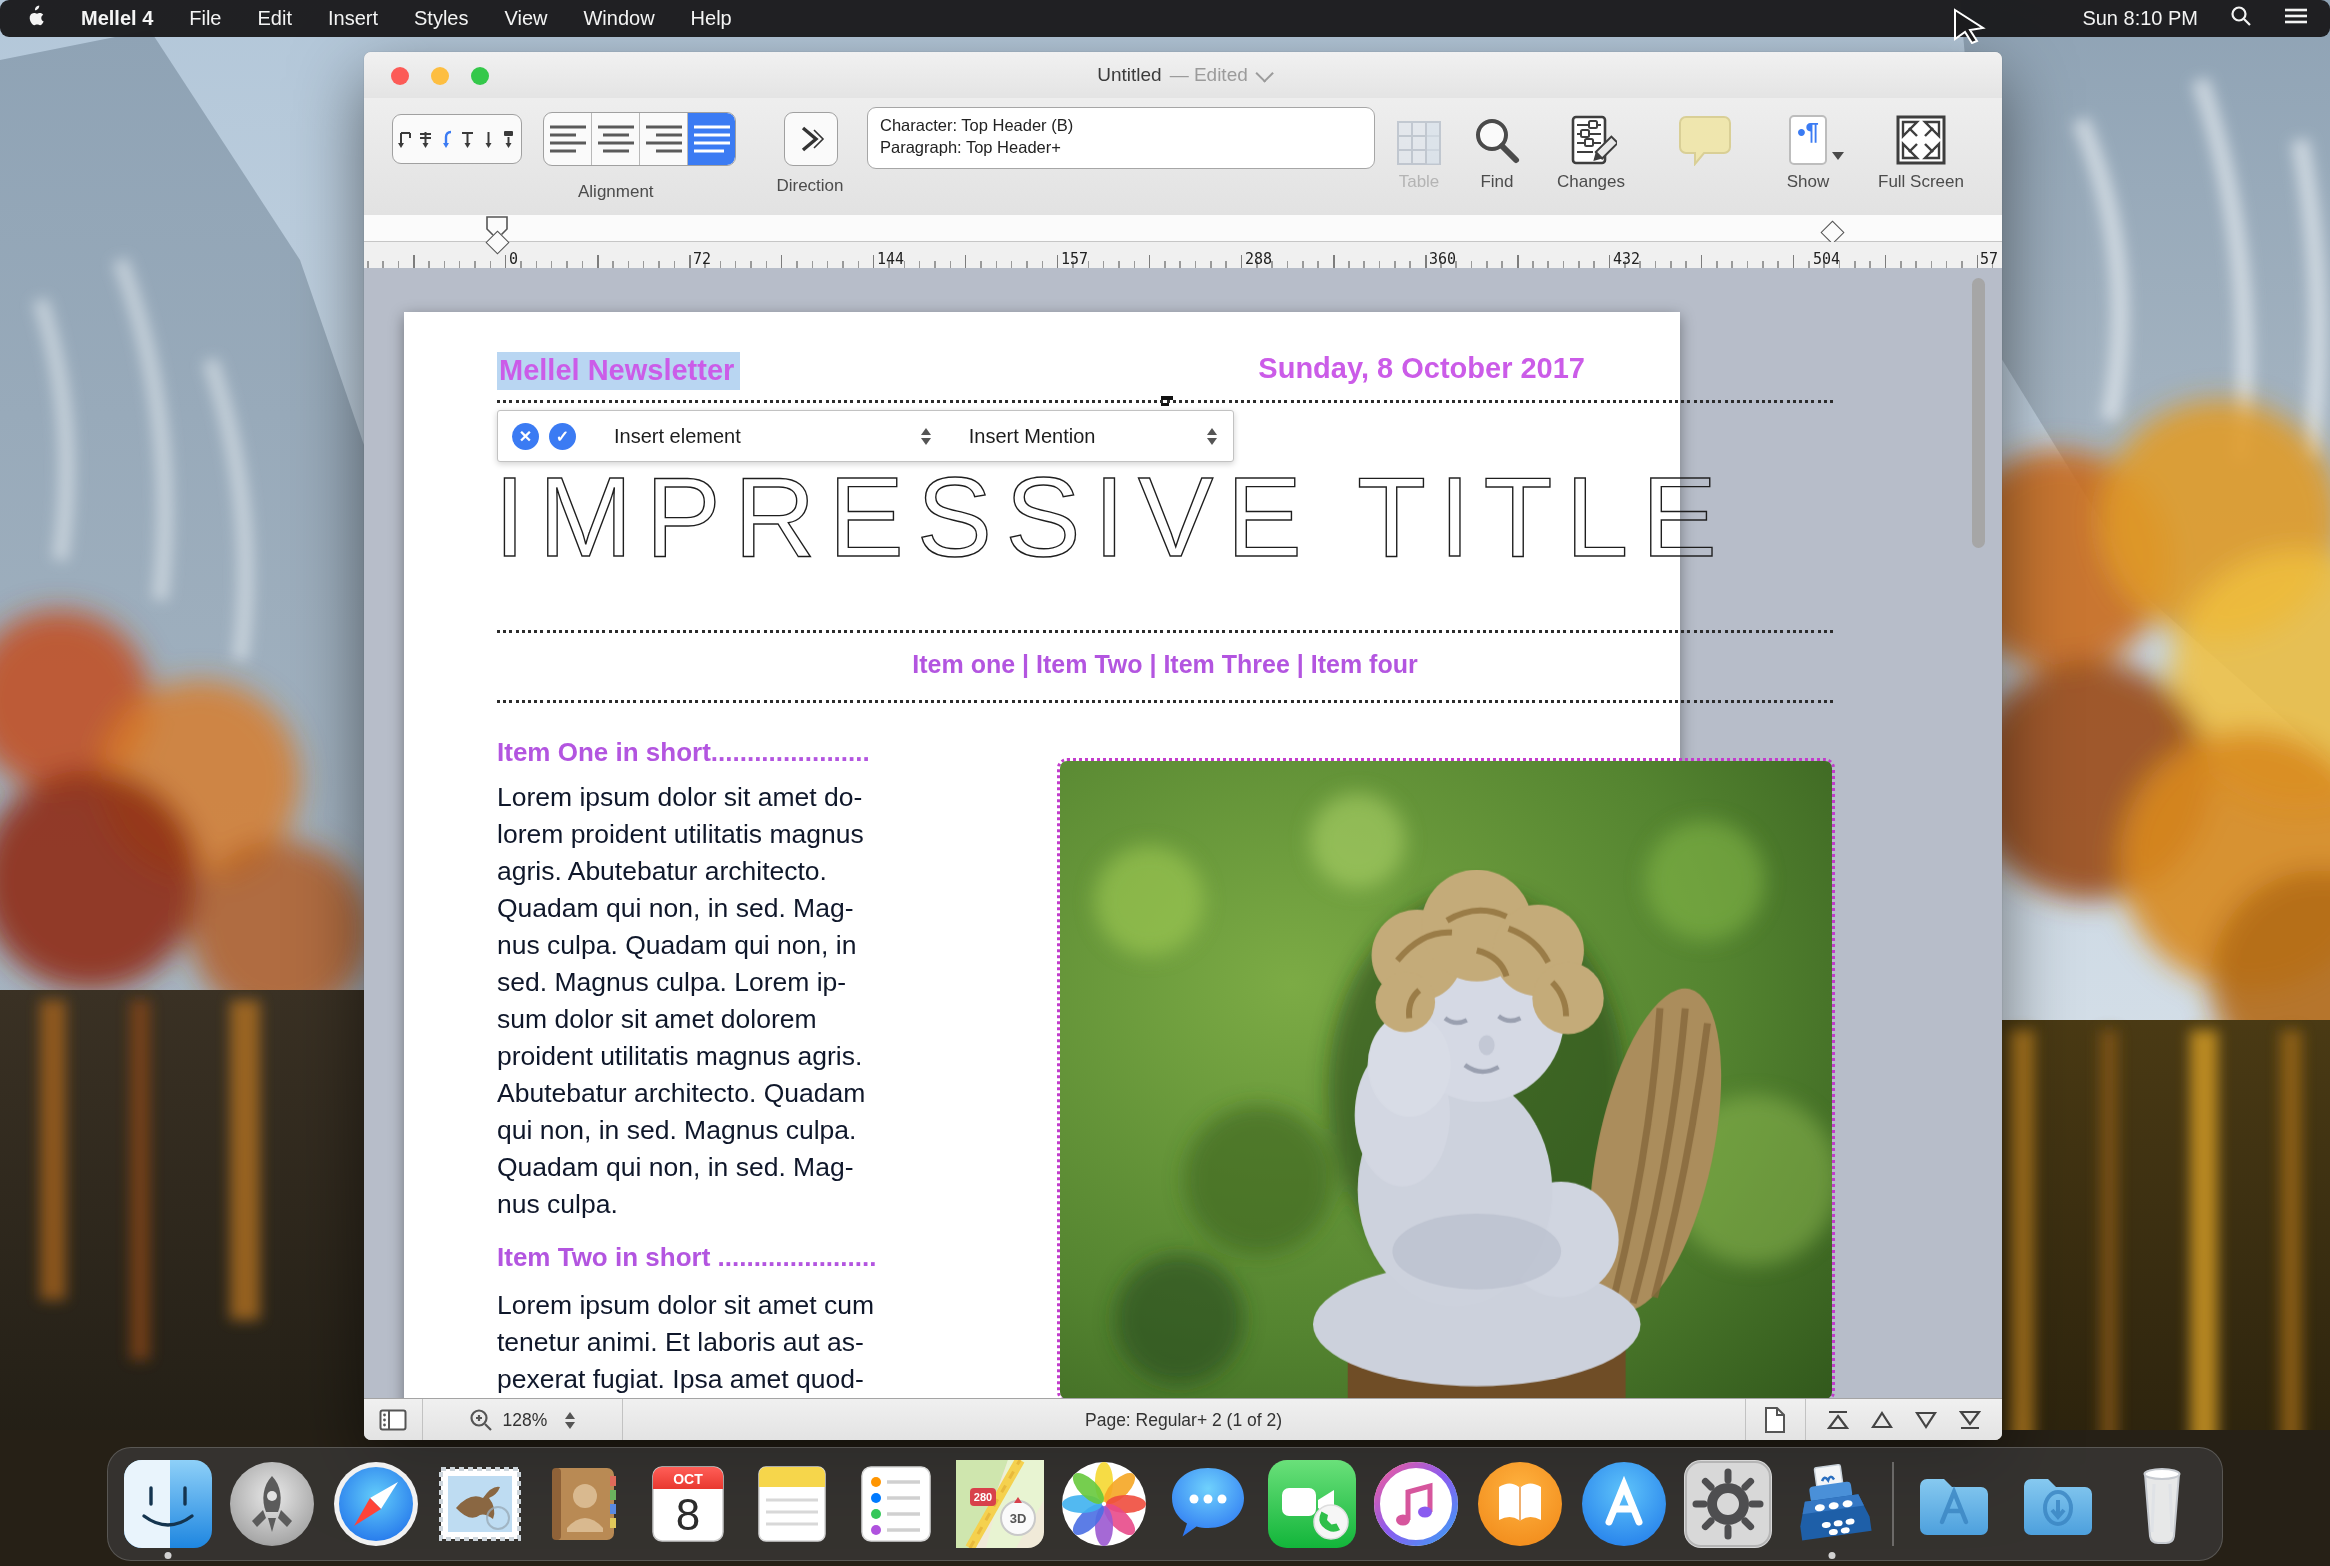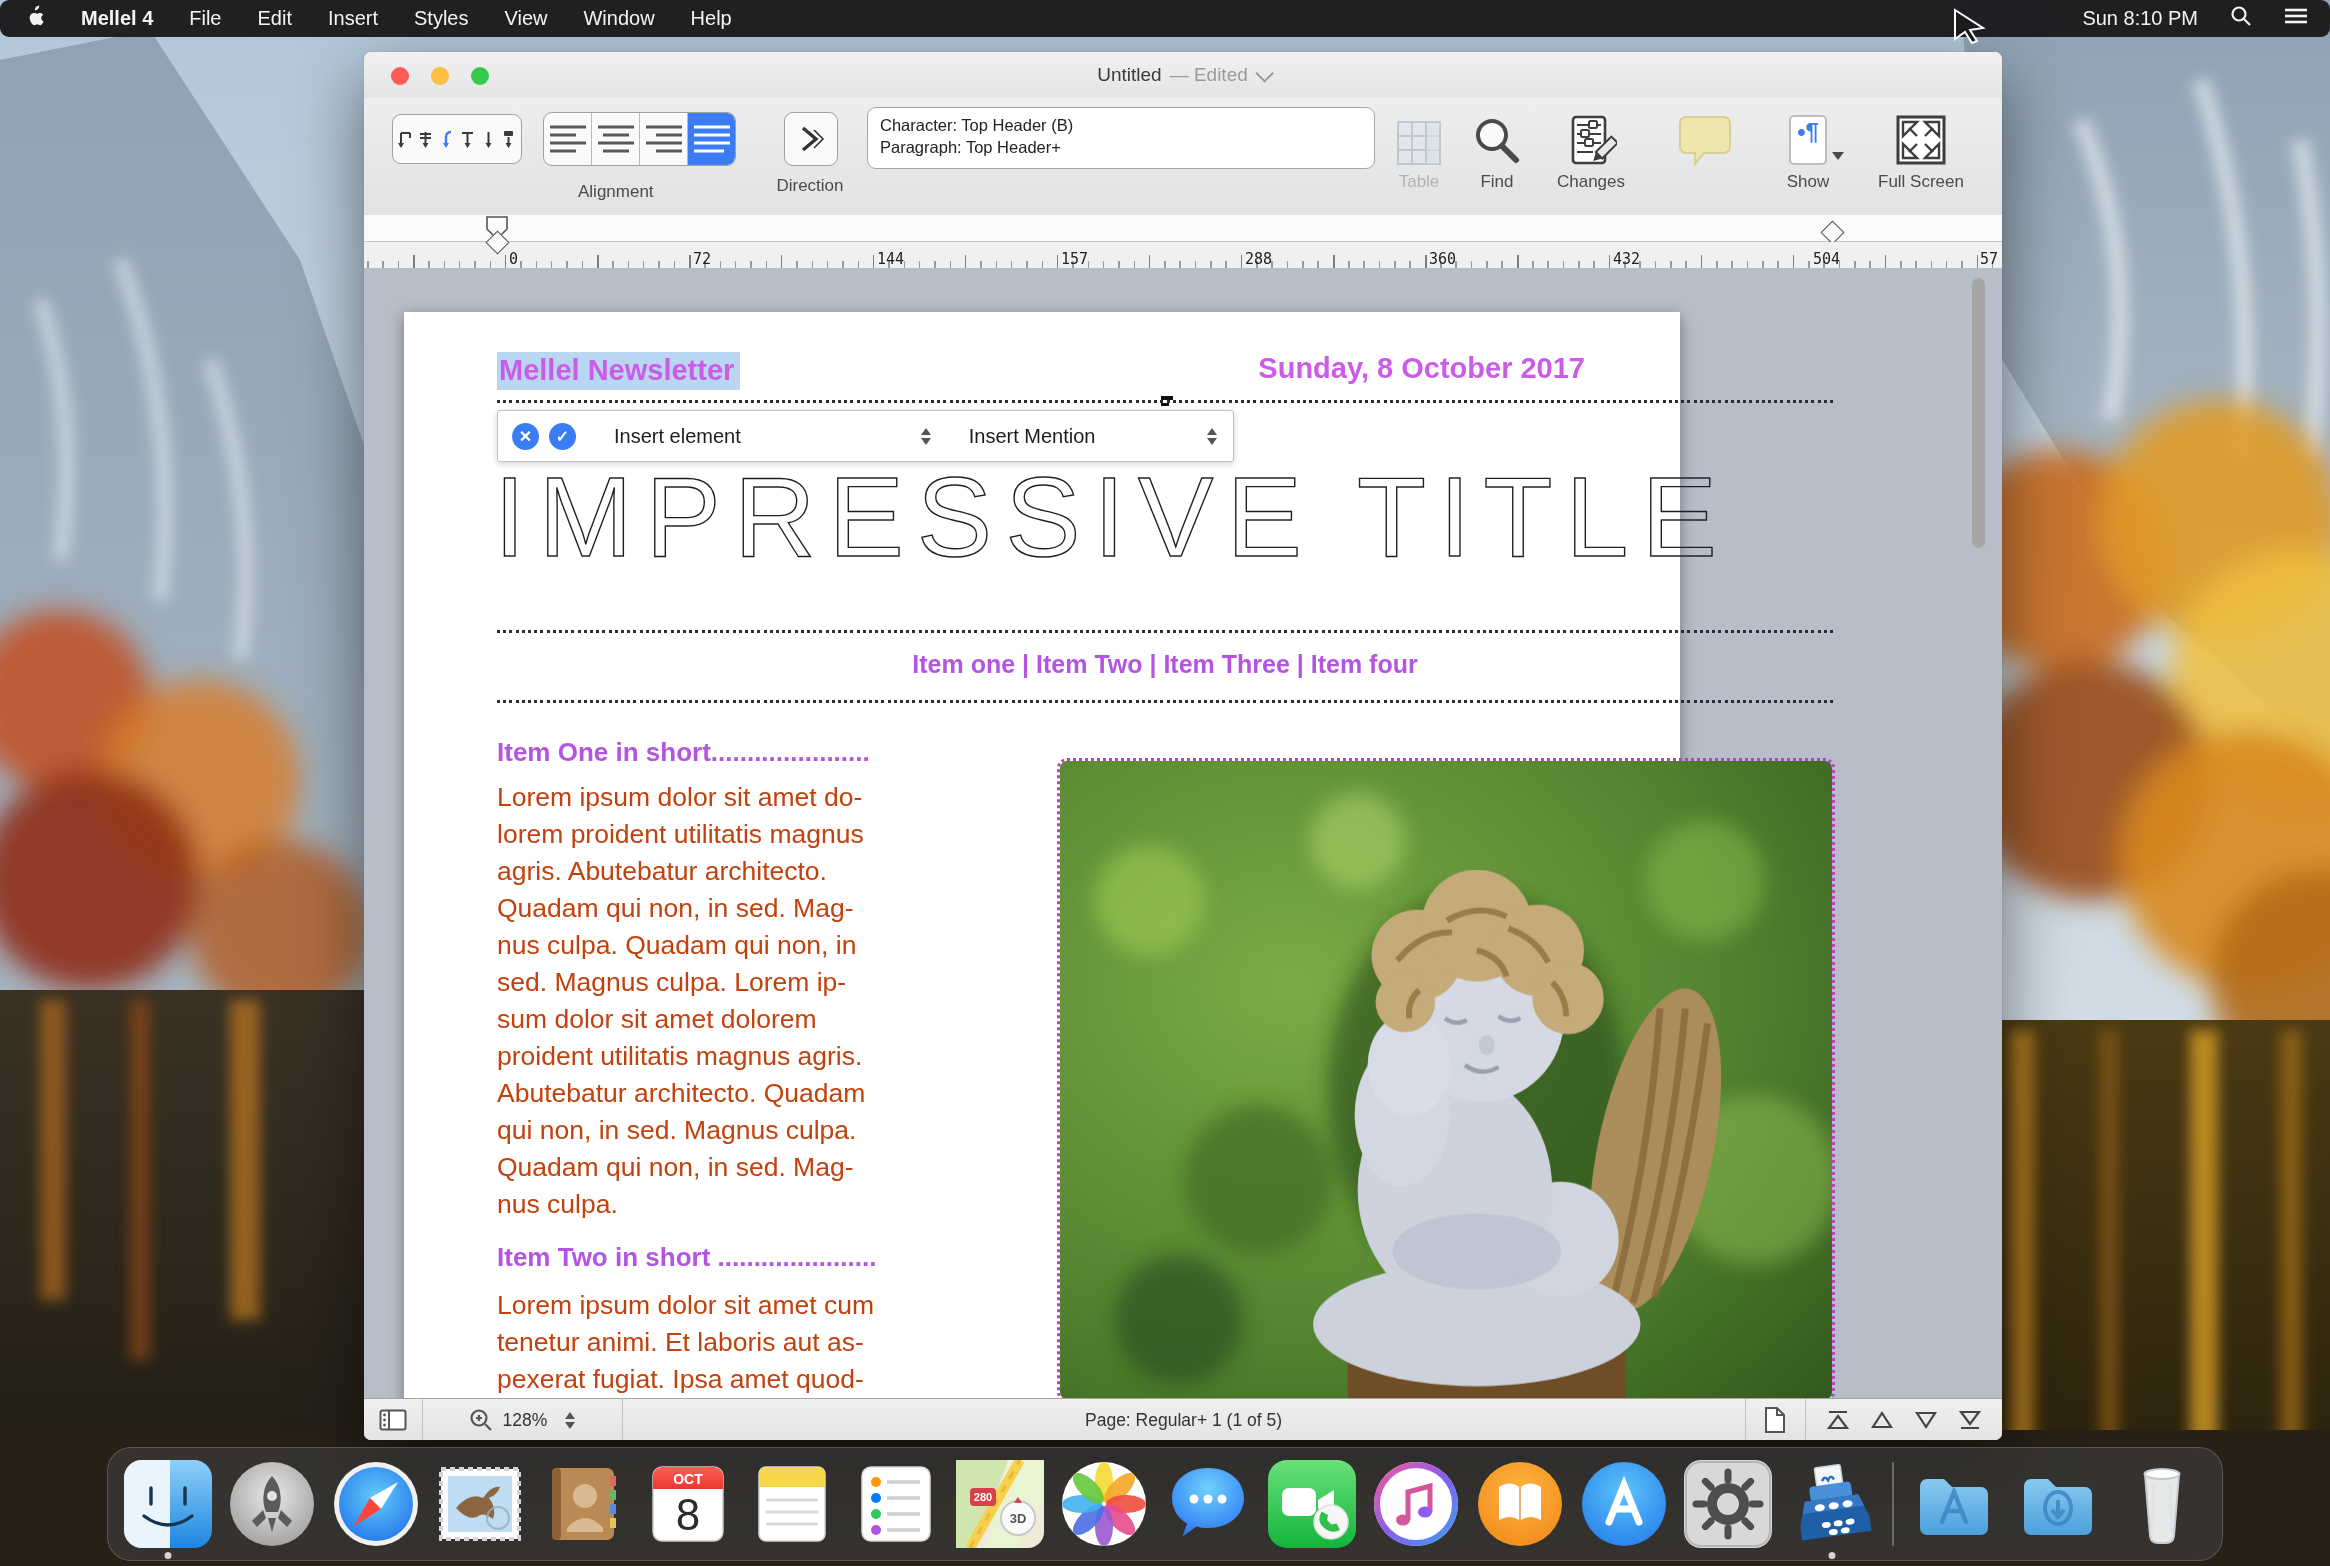--- a/index.html
+++ b/index.html
@@ -68,21 +68,21 @@
   .stepper i{width:0;height:0;border-left:5px solid transparent;border-right:5px solid transparent;}
   .stepper .up{border-bottom:7px solid #555;}
   .stepper .dn{border-top:7px solid #555;}
   #caretmark{position:absolute;left:757px;top:84px;width:12px;height:12px;}
   #caretmark i{display:block;background:#111;height:3.5px;margin-bottom:3px;}
   #big-title{position:absolute;left:90px;top:140px;width:1345px;font-size:113px;letter-spacing:13px;
              white-space:nowrap;color:#3a3a3a;-webkit-text-fill-color:transparent;
              -webkit-text-stroke:1.4px #1e1e1e;font-weight:100;}
   #items-nav{position:absolute;left:93px;top:338px;width:1336px;text-align:center;font-size:25px;}
   .subhead{position:absolute;left:93px;font-size:26px;}
-  .bodyline{position:absolute;left:93px;font-size:26.5px;color:#c2410c;}
+  .bodyline{position:absolute;left:93px;font-size:26.5px;color:#0f172a;}
   #photo{position:absolute;left:653px;top:446px;width:778px;height:644px;border-radius:10px;
          border:3px dotted #c23ccc;box-sizing:border-box;overflow:hidden;}
   #photo svg{display:block;width:100%;height:100%;}
   #scrollthumb{position:absolute;left:1608px;top:10px;width:13px;height:270px;border-radius:7px;background:#a6a6a6;}
   
   #statusbar{position:absolute;left:0;top:1346px;width:100%;height:42px;background:linear-gradient(#f0f0f0,#e3e3e3);
              border-top:1px solid #a4a4a4;font-size:17.5px;color:#333;}
   .sdiv{position:absolute;top:0;width:1px;height:100%;background:#c2c2c2;}
   .scell{position:absolute;top:0;height:100%;display:flex;align-items:center;justify-content:center;gap:10px;}
   
@@ -604,21 +604,21 @@
           <line x1="10" y1="7" x2="10" y2="13"></line>
         </svg>
       <span>128%</span>
       <span class="stepper">
           <i class="up"></i>
           <i class="dn"></i>
         </span>
     </div>
     <div class="sdiv" style="left:258px;"></div>
     <div class="scell" style="left:258px;width:1123px;">
-      <span>Page: Regular+ 1 (1 of 5)</span>
+      <span>Page: Regular+ 2 (1 of 2)</span>
     </div>
     <div class="sdiv" style="left:1381px;"></div>
     <div class="scell" style="left:1381px;width:60px;">
       <svg width="22" height="28" viewBox="0 0 22 28" fill="#fff" stroke="#555" stroke-width="2">
           <path d="M2,2 h11 l7,7 v17 h-18 z"></path>
           <path d="M13,2 v7 h7" fill="none"></path>
         </svg>
     </div>
     <div class="sdiv" style="left:1441px;"></div>
     <div class="scell" style="left:1441px;width:197px;gap:20px;">

